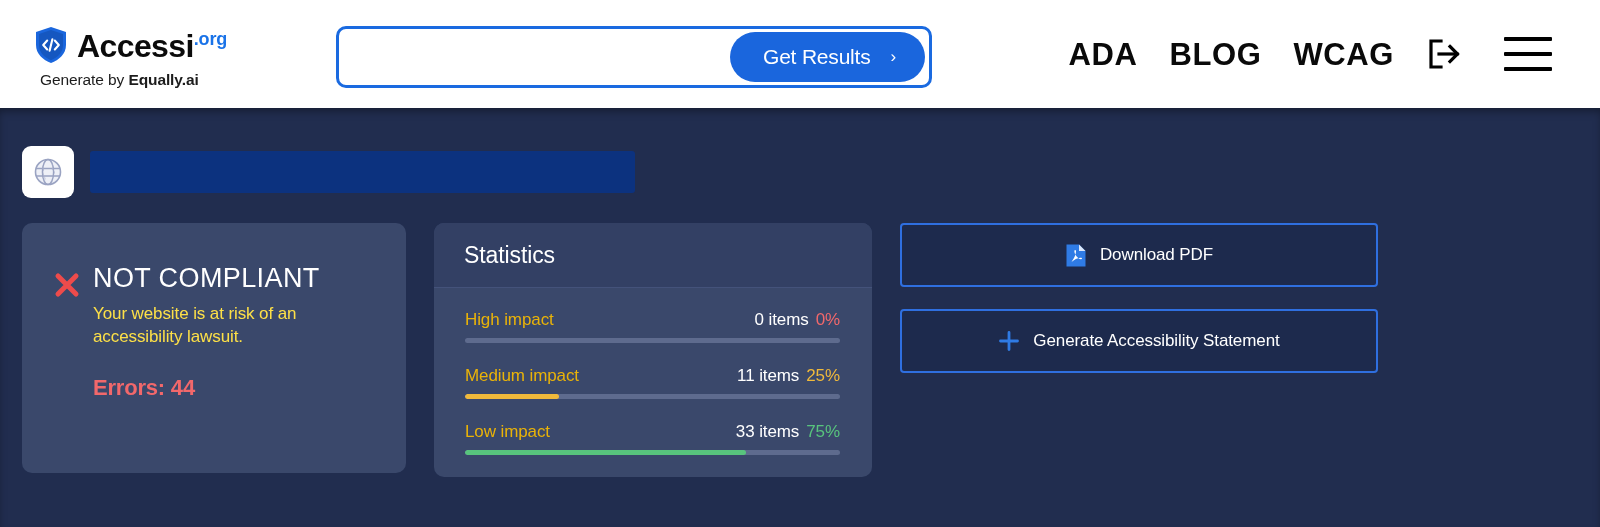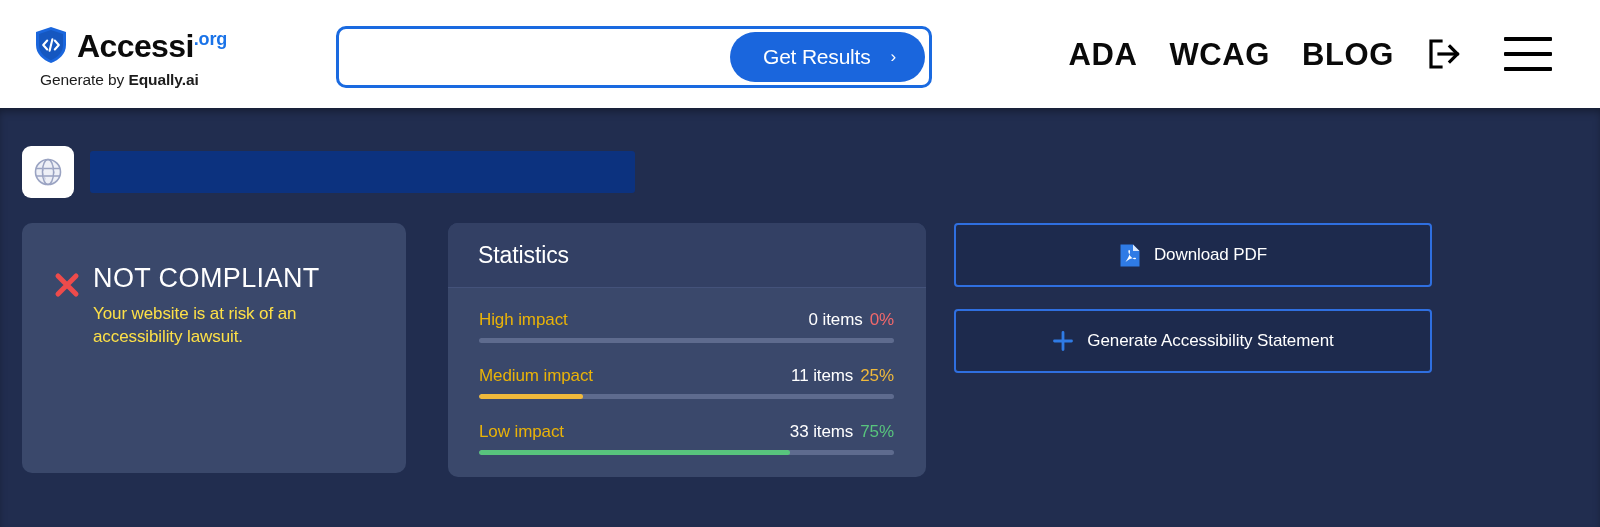--- a/index.html
+++ b/index.html
@@ -247,23 +247,23 @@
     font-size: 22px;
     font-weight: 700;
     color: #f2686b;
     letter-spacing: -0.2px;
   }
   .comp-body { margin-left: 39px; }
   .comp-head .comp-title { margin-left: 0; }
 
   
   .stats {
-    width: 478px;
+    width: 438px;
     height: 254px;
-    margin-left: 42px;
+    margin-left: 28px;
     display: flex;
     flex-direction: column;
     overflow: hidden;
   }
   .stats-head {
     height: 65px;
     background: #334064;
     display: flex;
     align-items: center;
     padding: 0 30px;
@@ -371,22 +371,22 @@
   <div class="search-wrap">
     <input class="search-input" type="text" value="" placeholder="" style="">
     <button class="get-results">
       <span>Get Results</span>
       <span class="chev">›</span>
     </button>
   </div>
 
   <nav class="nav">
     <a class="nav-link">ADA</a>
+    <a class="nav-link">BLOG</a>
     <a class="nav-link">WCAG</a>
-    <a class="nav-link">BLOG</a>
     <button class="icon-btn">
       <span>
         <svg class="login-icon" viewBox="0 0 40 40" xmlns="http://www.w3.org/2000/svg">
           <path d="M17 7 H7 V33 H17" stroke="#000" stroke-width="3.2" fill="none" stroke-linecap="square"></path>
           <path d="M15 20 H33" stroke="#000" stroke-width="3.2" fill="none" stroke-linecap="square"></path>
           <path d="M26 12.5 L33.5 20 L26 27.5" stroke="#000" stroke-width="3.2" fill="none" stroke-linecap="square" stroke-linejoin="miter"></path>
         </svg>
       </span>
     </button>
     <button class="icon-btn">
@@ -425,20 +425,21 @@
             <path d="M4 4 L22 22 M22 4 L4 22" stroke="#ee4b4b" stroke-width="5" stroke-linecap="round"></path>
           </svg>
         </span>
         <div>
           <div class="comp-title">NOT COMPLIANT</div>
         </div>
       </div>
       <div class="comp-body">
         <p class="comp-sub">Your website is at risk of an accessibility lawsuit.</p>
       </div>
+      <div class="comp-errors" style="color: rgb(242, 104, 107);">Errors: 44</div>
     </section>
 
     <section class="card stats">
       <div class="stats-head">
         <span class="stats-title">Statistics</span>
       </div>
       <div class="stats-body">
 
         <div class="stat-row">
           <div class="stat-line">

